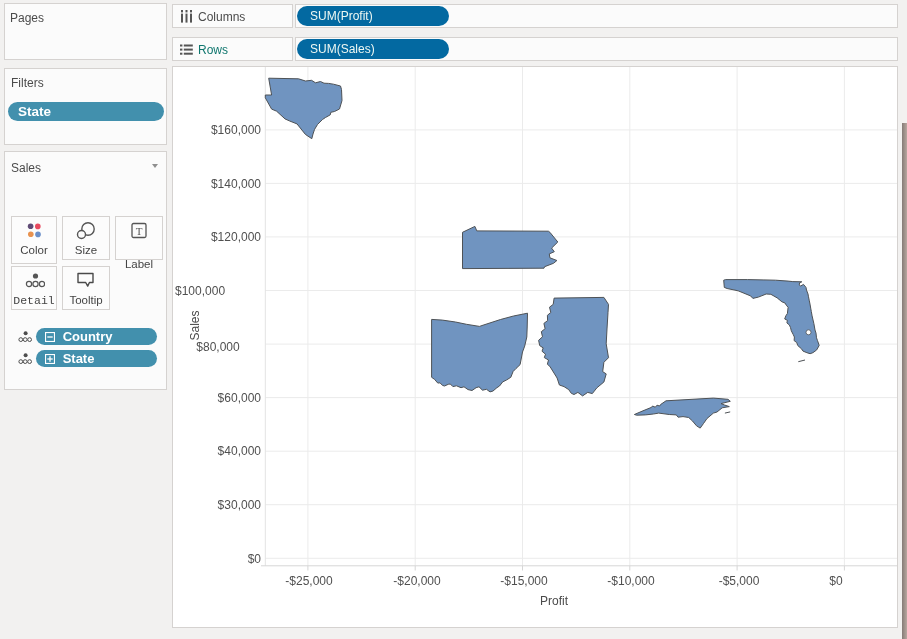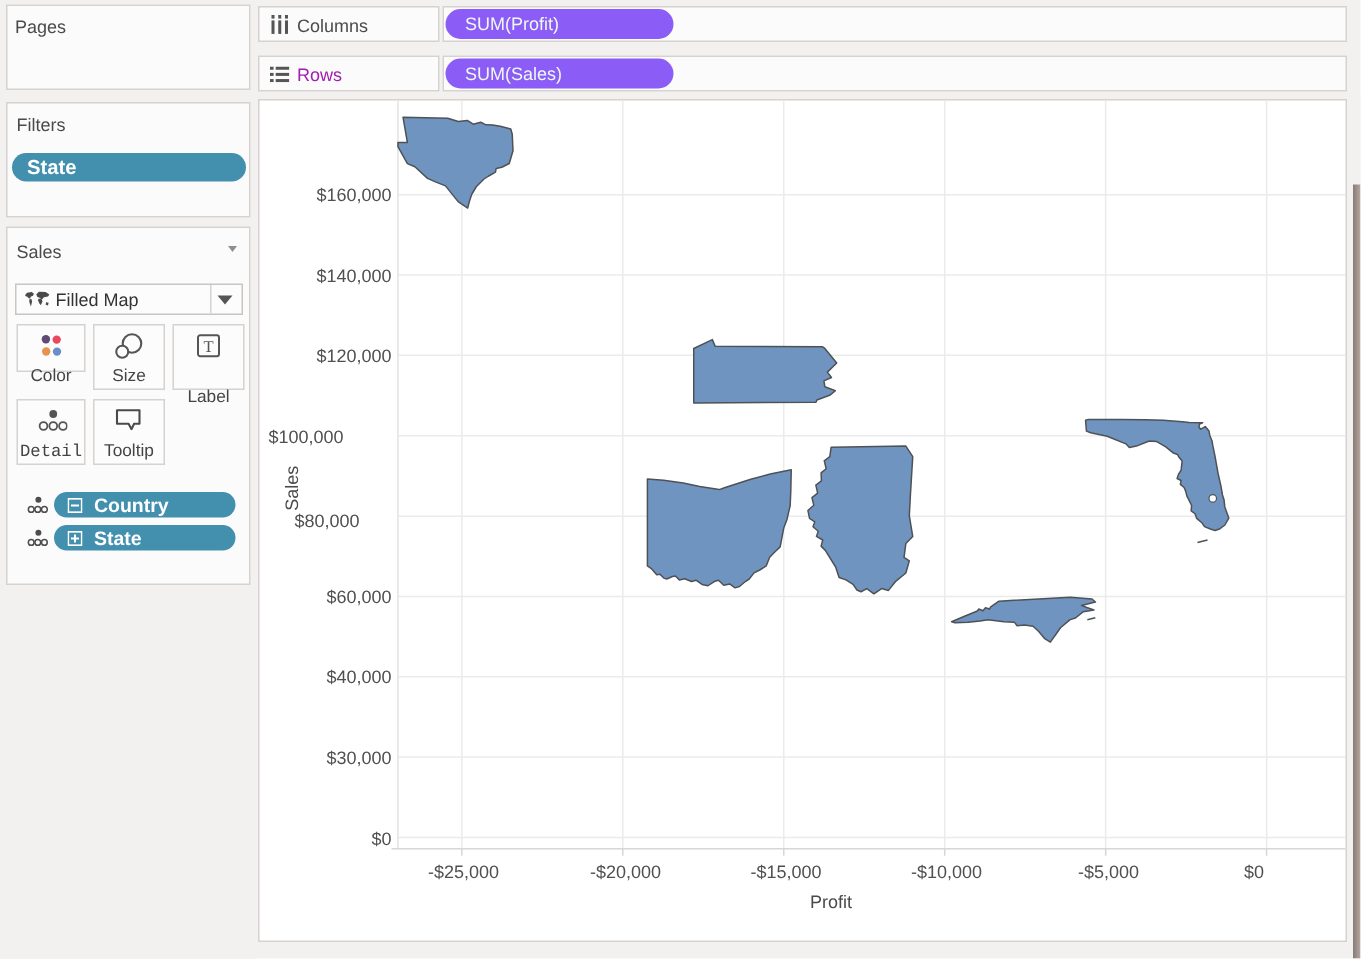--- a/index.html
+++ b/index.html
@@ -1,21 +1,21 @@
 <!DOCTYPE html>
 <html><head>
 <meta charset="utf-8">
 <style>
   html,body{margin:0;padding:0;}
   body{width:907px;height:639px;position:relative;overflow:hidden;
        background:#f2f1f0;font-family:"Liberation Sans",sans-serif;}
   .card{position:absolute;background:#fbfbfb;border:1px solid #d5d2d0;box-sizing:border-box;}
   .ctitle{font-size:12px;color:#4b4b4b;}
   .shelfbox{position:absolute;background:#fbfbfb;border:1px solid #d5d2d0;box-sizing:border-box;}
-  .pillg{position:absolute;background:#8b5cf6;border-radius:10px;color:#eef8f3;
+  .pillg{position:absolute;background:#0369a1;border-radius:10px;color:#eef8f3;
          font-size:12px;line-height:21px;height:20px;}
   .pillt{position:absolute;background:#4290ad;border-radius:9px;color:#ffffff;
          font-size:13px;font-weight:bold;}
   .axlab{position:absolute;font-size:12px;line-height:13px;color:#505050;}
   .btn{position:absolute;background:#fcfcfc;border:1px solid #d5d2d0;box-sizing:border-box;
        text-align:center;font-size:11.5px;color:#444;}
 </style>
 </head>
 <body>
 
@@ -27,34 +27,22 @@
   <div class="ctitle" style="position:absolute;left:6px;top:7px;">Filters</div>
   <div class="pillt" style="left:3px;top:33px;width:156px;height:19px;line-height:19px;border-radius:10px;">
     <span style="margin-left:10px;font-size:13.5px;">State</span>
   </div>
 </div>
 
 <div class="card" style="left:4px;top:151px;width:163px;height:239px;">
   <div class="ctitle" style="position:absolute;left:6px;top:9px;">Sales</div>
   <div style="position:absolute;right:8px;top:12px;width:0;height:0;border-left:3.5px solid transparent;border-right:3.5px solid transparent;border-top:4.5px solid #8f8f8f;"></div>
 
-  <div style="position:absolute;left:5px;top:37px;width:152px;height:21px;background:#fcfcfc;border:1px solid #c8c5c3;box-sizing:border-box;">
-    <svg style="position:absolute;left:5px;top:4px;" width="18" height="12" viewBox="0 0 18 12">
-      <path d="M0.8 2.6 L2 1.1 L5.2 0.6 L6.6 1.8 L6 3.2 L4.4 3.9 L4.3 5 L3.2 4.8 L2.2 3.8 L0.9 3.4 Z" fill="#4a4a4a"></path>
-      <path d="M3.4 5.6 L5 5.3 L5.4 7.2 L4.6 10.4 L3.7 7.9 Z" fill="#4a4a4a"></path>
-      <path d="M8.2 2.2 L10 0.5 L14.4 0.7 L16.9 2.4 L16 3.6 L13.2 4.2 L12 5.6 L10.4 4.5 L8.8 3.8 Z" fill="#4a4a4a"></path>
-      <path d="M9.6 5.2 L11.7 5.1 L12.3 7 L11.2 9.5 L10.2 8.2 L9.4 6.4 Z" fill="#4a4a4a"></path>
-      <path d="M14.7 7.5 L16.4 7.9 L16 9.6 L14.5 9.2 Z" fill="#4a4a4a"></path>
-    </svg>
-    <span style="position:absolute;left:26px;top:3px;font-size:12px;color:#333;">Filled Map</span>
-    <div style="position:absolute;right:20px;top:0;width:1px;height:19px;background:#d5d2d0;"></div>
-    <div style="position:absolute;right:6px;top:7px;width:0;height:0;border-left:5px solid transparent;border-right:5px solid transparent;border-top:6px solid #555;"></div>
-  </div>
-
-  <div class="btn" style="left:6px;top:64px;width:46px;height:32px;">
+
+  <div class="btn" style="left:6px;top:64px;width:46px;height:48px;">
     <svg width="20" height="20" style="margin-top:4px;" viewBox="0 0 20 20">
       <circle cx="6.6" cy="5.2" r="2.8" fill="#5f4b76"></circle>
       <circle cx="13.8" cy="5.4" r="2.8" fill="#e8495f"></circle>
       <circle cx="6.8" cy="13.3" r="2.8" fill="#e8924f"></circle>
       <circle cx="14" cy="13.4" r="2.8" fill="#6a8fc8"></circle>
     </svg>
     <div style="margin-top:1px;">Color</div>
   </div>
   <div class="btn" style="left:57px;top:64px;width:48px;height:44px;">
     <svg width="22" height="20" style="margin-top:4px;" viewBox="0 0 22 20">
@@ -138,21 +126,21 @@
 
 <div class="shelfbox" style="left:172px;top:37px;width:121px;height:24px;">
   <svg style="position:absolute;left:7px;top:6px;" width="13" height="12" viewBox="0 0 13 12">
     <rect x="0" y="0.5" width="2.4" height="2" fill="#555"></rect>
       <rect x="3.8" y="0.5" width="9" height="2" fill="#555"></rect>
     <rect x="0" y="4.6" width="2.4" height="2" fill="#555"></rect>
       <rect x="3.8" y="4.6" width="9" height="2" fill="#555"></rect>
     <rect x="0" y="8.7" width="2.4" height="2" fill="#555"></rect>
       <rect x="3.8" y="8.7" width="9" height="2" fill="#555"></rect>
   </svg>
-  <span style="position:absolute;left:25px;top:5px;font-size:12px;color:#a21caf;">Rows</span>
+  <span style="position:absolute;left:25px;top:5px;font-size:12px;color:#0f766e;">Rows</span>
 </div>
 <div class="shelfbox" style="left:295px;top:37px;width:603px;height:24px;"></div>
 <div class="pillg" style="left:297px;top:39px;width:152px;">
   <span style="margin-left:13px;">SUM(Sales)</span>
 </div>
 
 <div class="card" style="left:172px;top:66px;width:726px;height:562px;background:#ffffff;border-color:#d5d2d0;">
 <svg width="724" height="560" viewBox="0 0 724 560" style="position:absolute;left:0;top:0;">
 
   <g stroke="#ebebeb" stroke-width="1">
@@ -233,21 +221,21 @@
     <path d="M551.9 346.1 L557.2 344.9" fill="none"></path>
   </g>
 
   <circle cx="635.5" cy="265.3" r="2.5" fill="#ffffff" stroke="#4e5256" stroke-width="0.8"></circle>
 </svg>
 </div>
 
 <div class="axlab" style="left:175px;top:123.5px;width:86px;text-align:right;">$160,000</div>
 <div class="axlab" style="left:175px;top:177.5px;width:86px;text-align:right;">$140,000</div>
 <div class="axlab" style="left:175px;top:230.5px;width:86px;text-align:right;">$120,000</div>
-<div class="axlab" style="left:161px;top:284.5px;width:86px;text-align:center;">$100,000</div>
+<div class="axlab" style="left:175px;top:284.5px;width:86px;text-align:left;">$100,000</div>
 <div class="axlab" style="left:175px;top:341px;width:86px;text-align:center;">$80,000</div>
 <div class="axlab" style="left:175px;top:391.5px;width:86px;text-align:right;">$60,000</div>
 <div class="axlab" style="left:175px;top:444.5px;width:86px;text-align:right;">$40,000</div>
 <div class="axlab" style="left:175px;top:498.5px;width:86px;text-align:right;">$30,000</div>
 <div class="axlab" style="left:175px;top:552.5px;width:86px;text-align:right;">$0</div>
 
 <div class="axlab" style="left:269px;top:574.5px;width:80px;text-align:center;">-$25,000</div>
 <div class="axlab" style="left:377px;top:574.5px;width:80px;text-align:center;">-$20,000</div>
 <div class="axlab" style="left:484px;top:574.5px;width:80px;text-align:center;">-$15,000</div>
 <div class="axlab" style="left:591px;top:574.5px;width:80px;text-align:center;">-$10,000</div>

